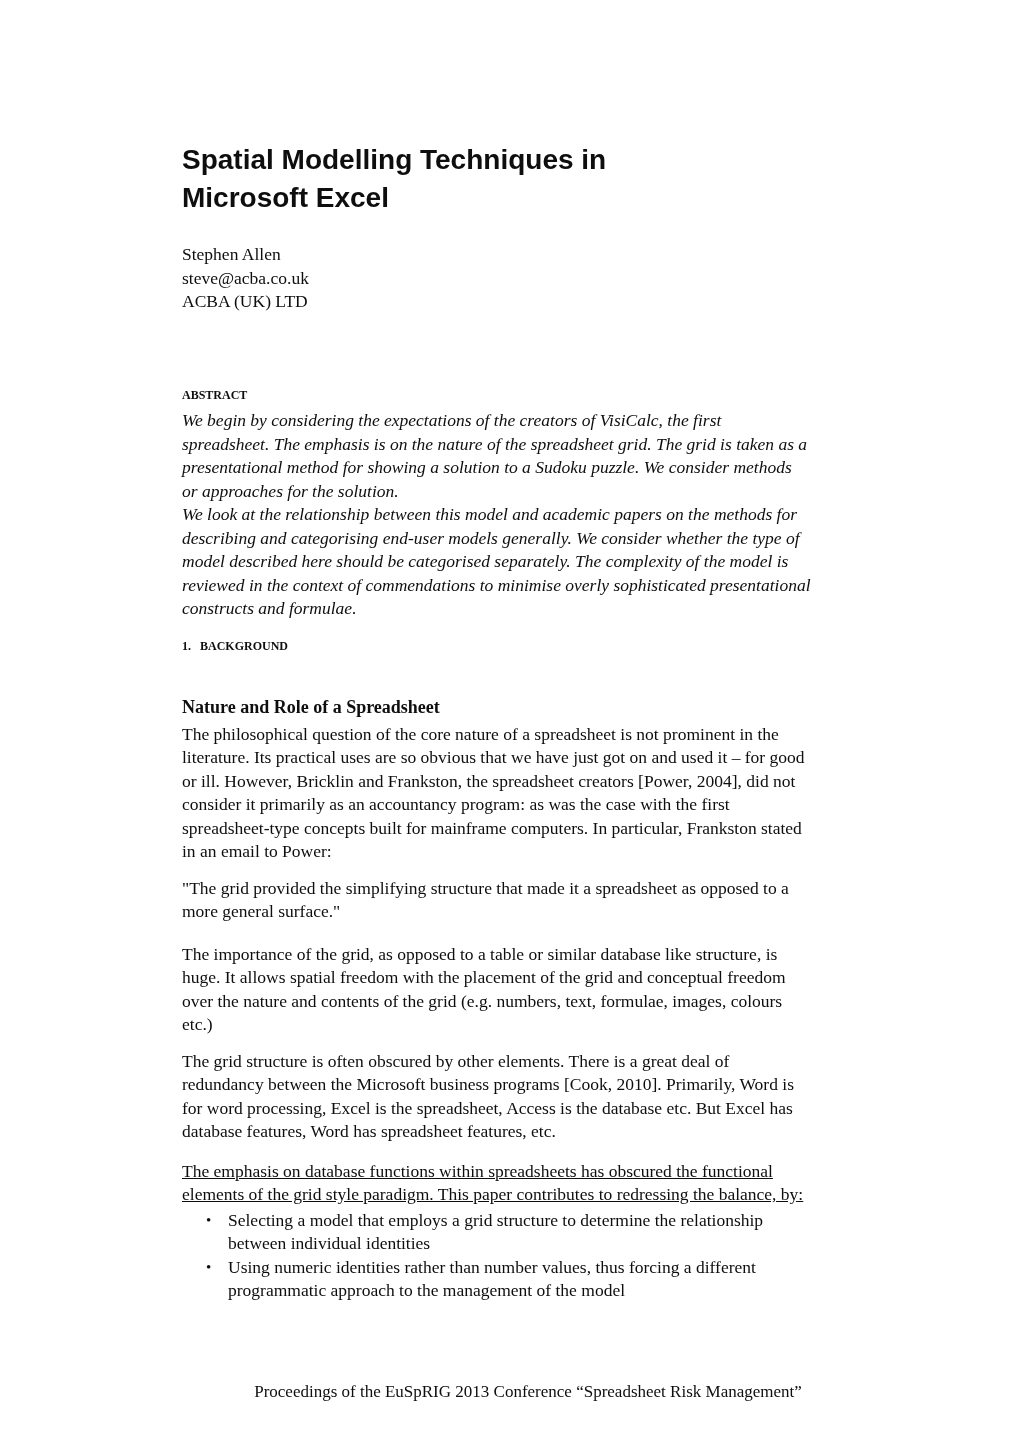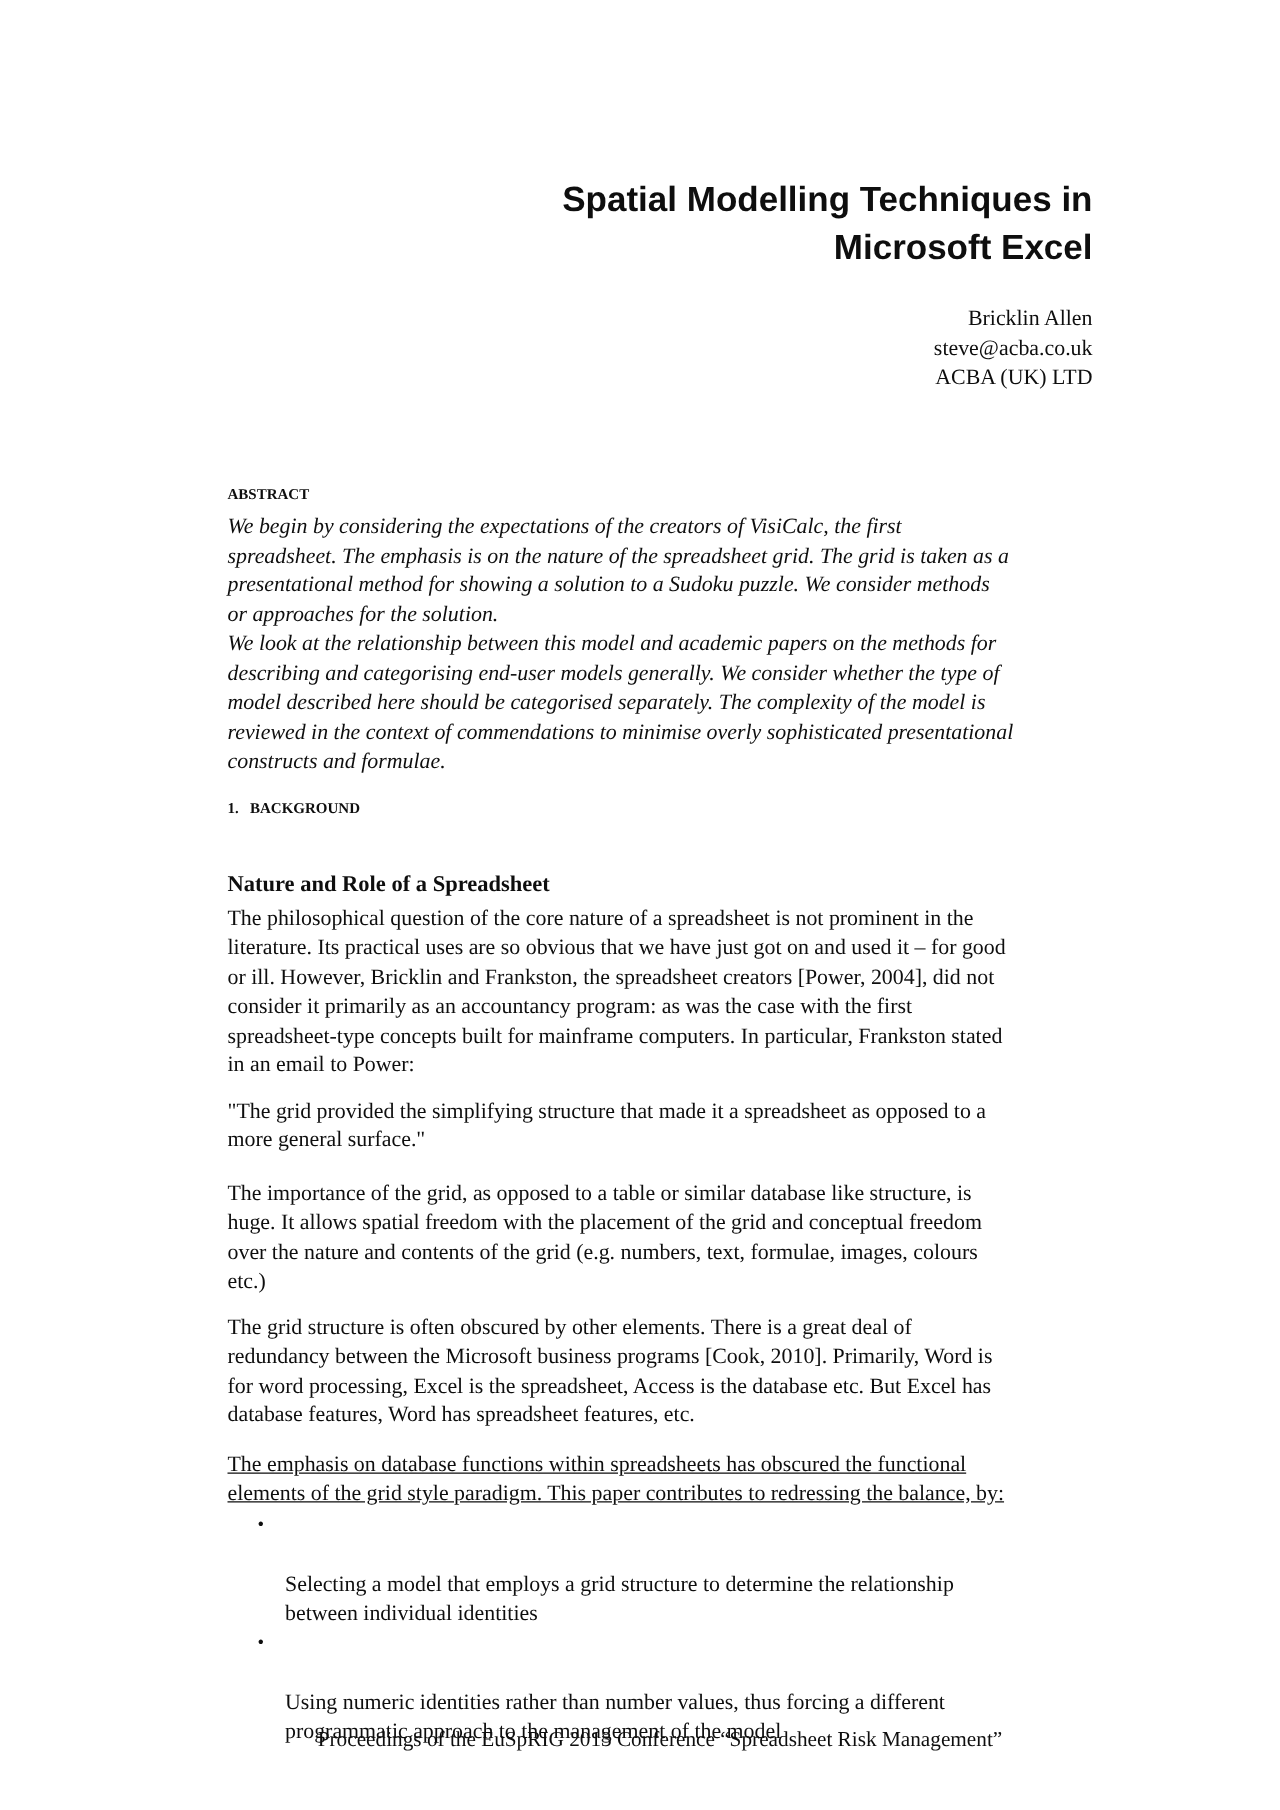--- a/index.html
+++ b/index.html
@@ -7,21 +7,21 @@
   .page {
     position: relative;
     width: 1024px;
     height: 1448px;
     background: #ffffff;
     color: #0e0e0e;
     overflow: hidden;
   }
   .col { position: absolute; left: 182px; width: 692px; }
 
-  .header-block { top: 141px; text-align: right; }
+  .header-block { top: 141px; text-align: left; }
   .doc-title {
     font-family: "Liberation Sans", "DejaVu Sans", sans-serif;
     font-weight: bold;
     font-size: 28px;
     line-height: 38px;
     white-space: pre;
   }
   .authors {
     margin-top: 26px;
     font-family: "Liberation Serif", "DejaVu Serif", serif;
@@ -51,41 +51,41 @@
 
   .bullets { margin-top: 2px; }
   .bullet-item { display: flex; align-items: flex-start; }
   .bullet-marker {
     flex: none;
     margin-left: 24px;
     width: 22px;
     font-size: 15px;
     line-height: 23.5px;
   }
-  .bullet-text { white-space: pre; margin-top: 47px; }
+  .bullet-text { white-space: pre; }
 
   .footer-block {
     top: 1336px;
     text-align: center;
     font-family: "Liberation Serif", "DejaVu Serif", serif;
     font-size: 17px;
     line-height: 22.5px;
     white-space: pre;
   }
 </style>
 </head>
 <body>
 
 <div class="page">
 
   <div class="col header-block">
     <h1 class="doc-title">Spatial Modelling Techniques in
 Microsoft Excel</h1>
     <div class="authors">
-      <div>Bricklin Allen</div>
+      <div>Stephen Allen</div>
       <div>steve@acba.co.uk</div>
       <div>ACBA (UK) LTD</div>
     </div>
   </div>
 
   <div class="col main">
     <div class="h-abs">ABSTRACT</div>
     <div class="para italic mt1">We begin by considering the expectations of the creators of VisiCalc, the first
 spreadsheet. The emphasis is on the nature of the spreadsheet grid. The grid is taken as a
 presentational method for showing a solution to a Sudoku puzzle. We consider methods

